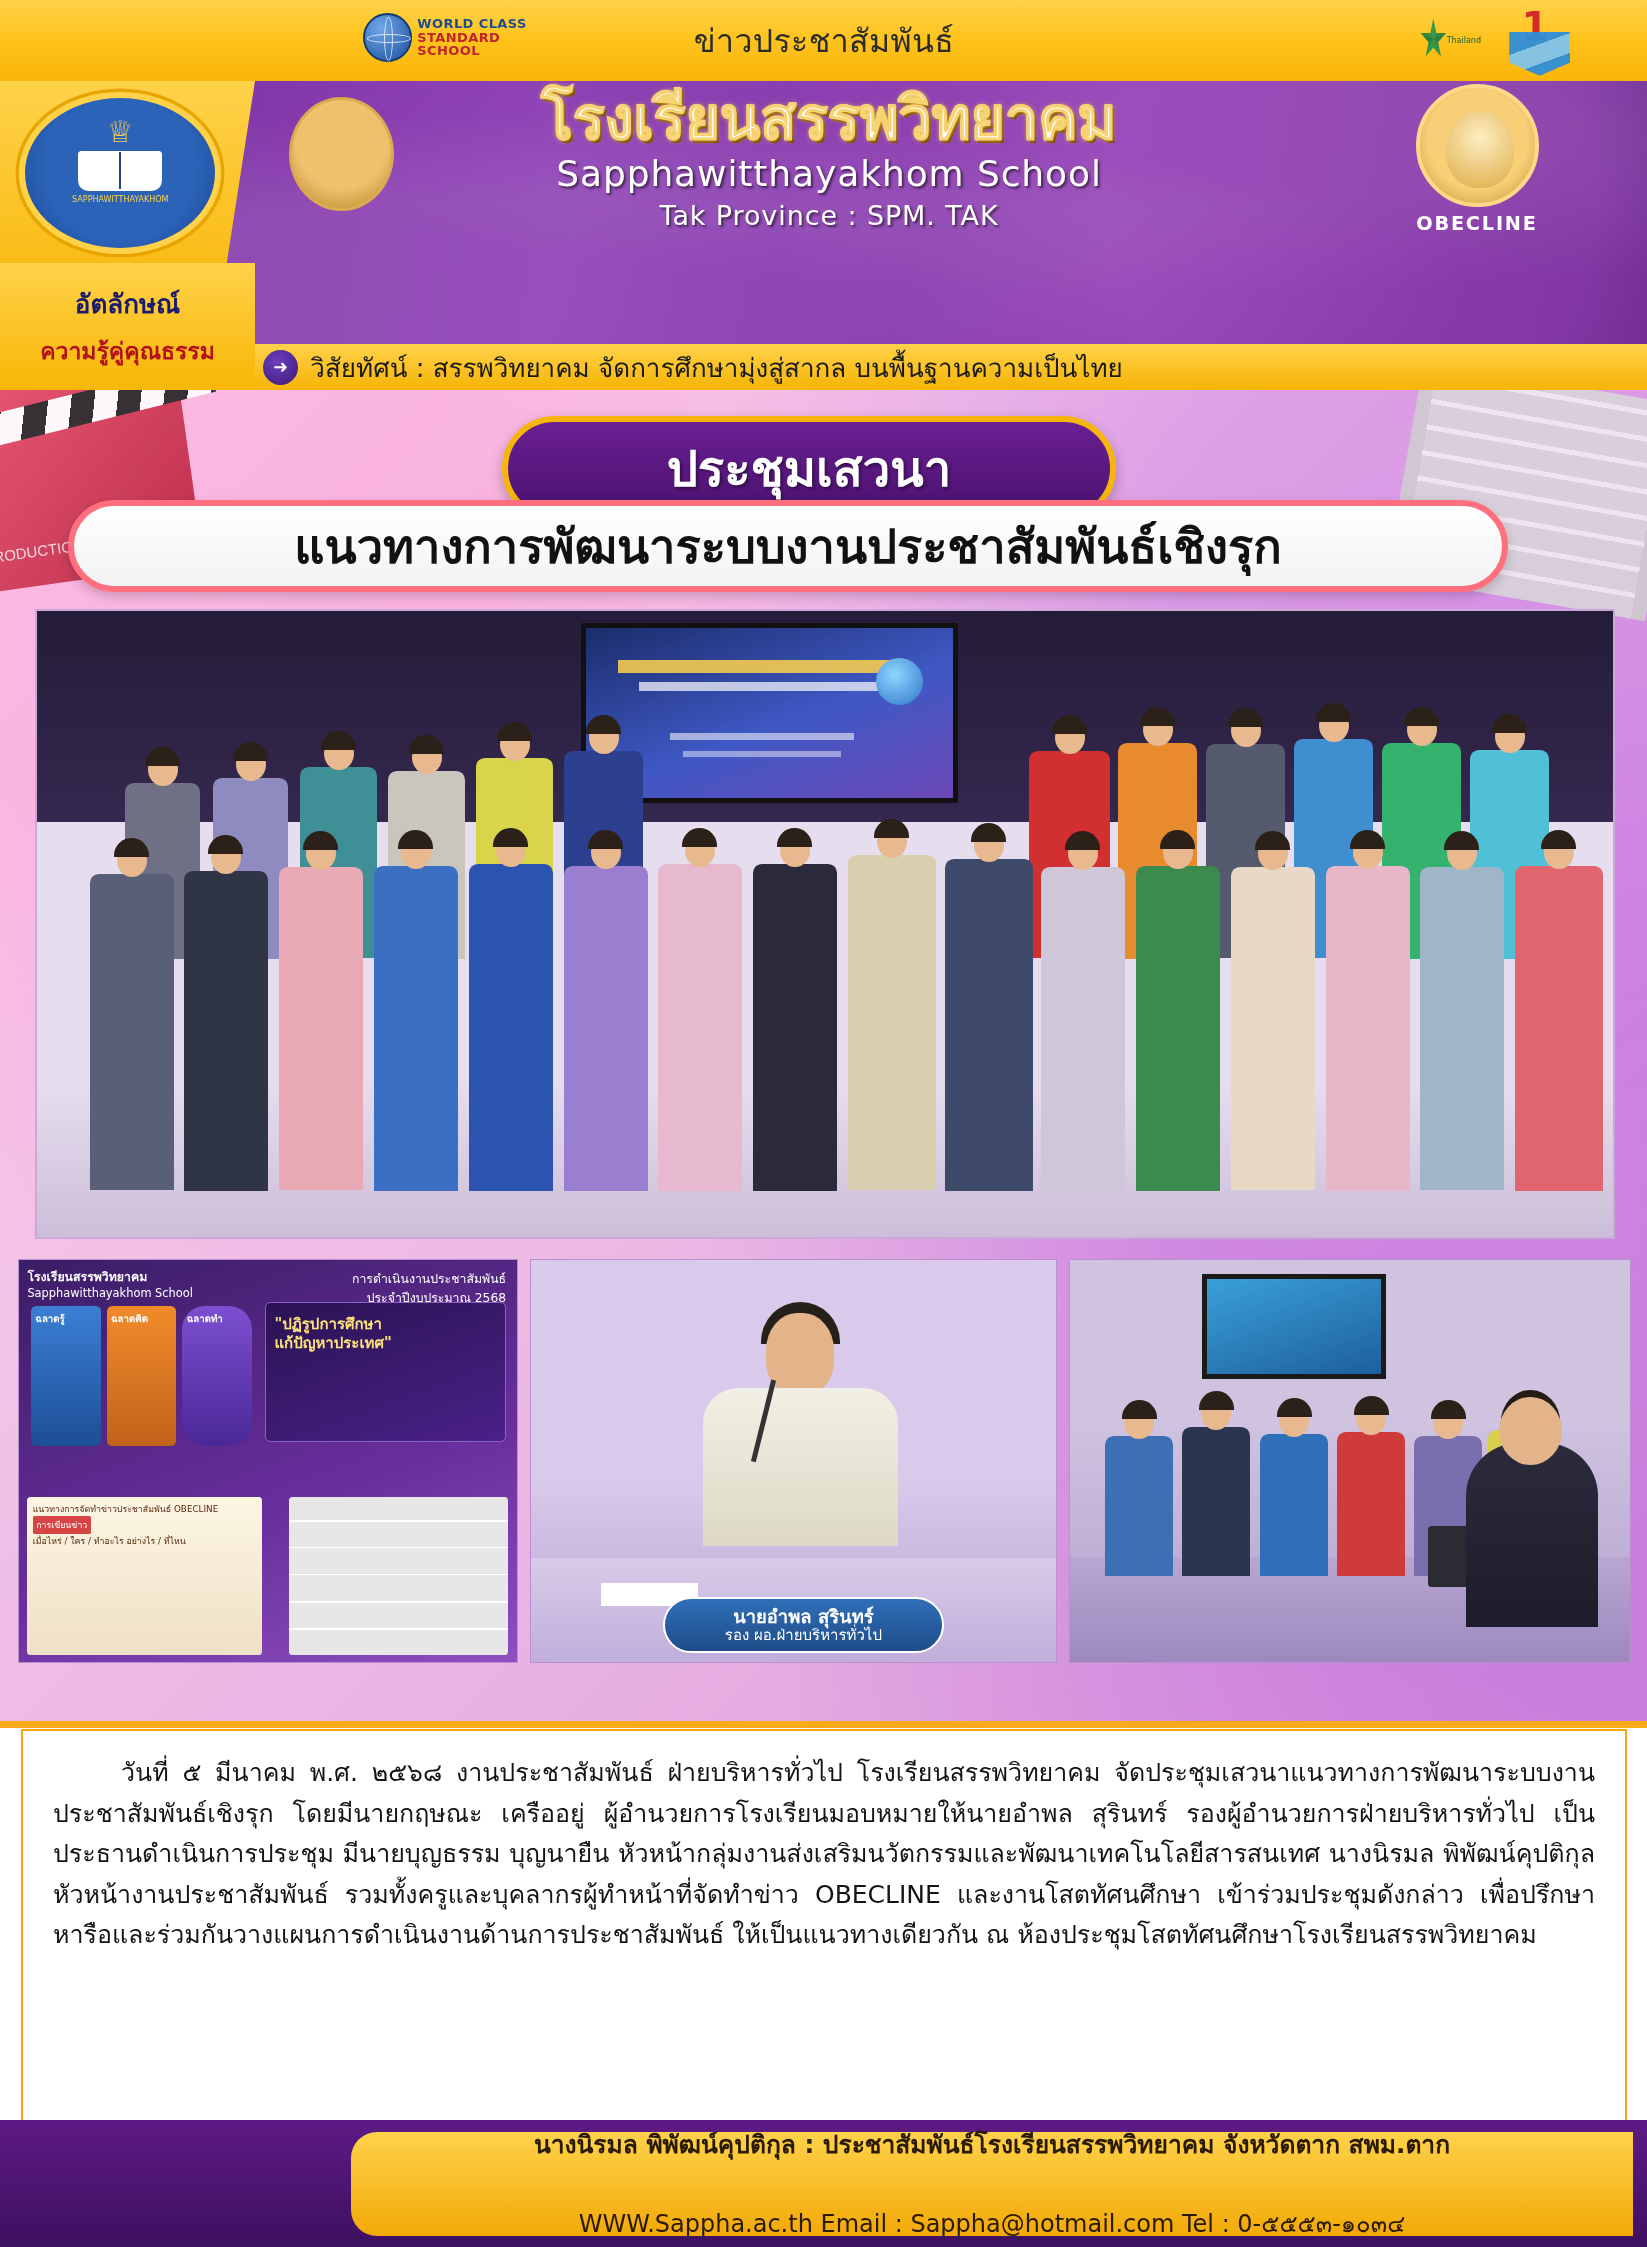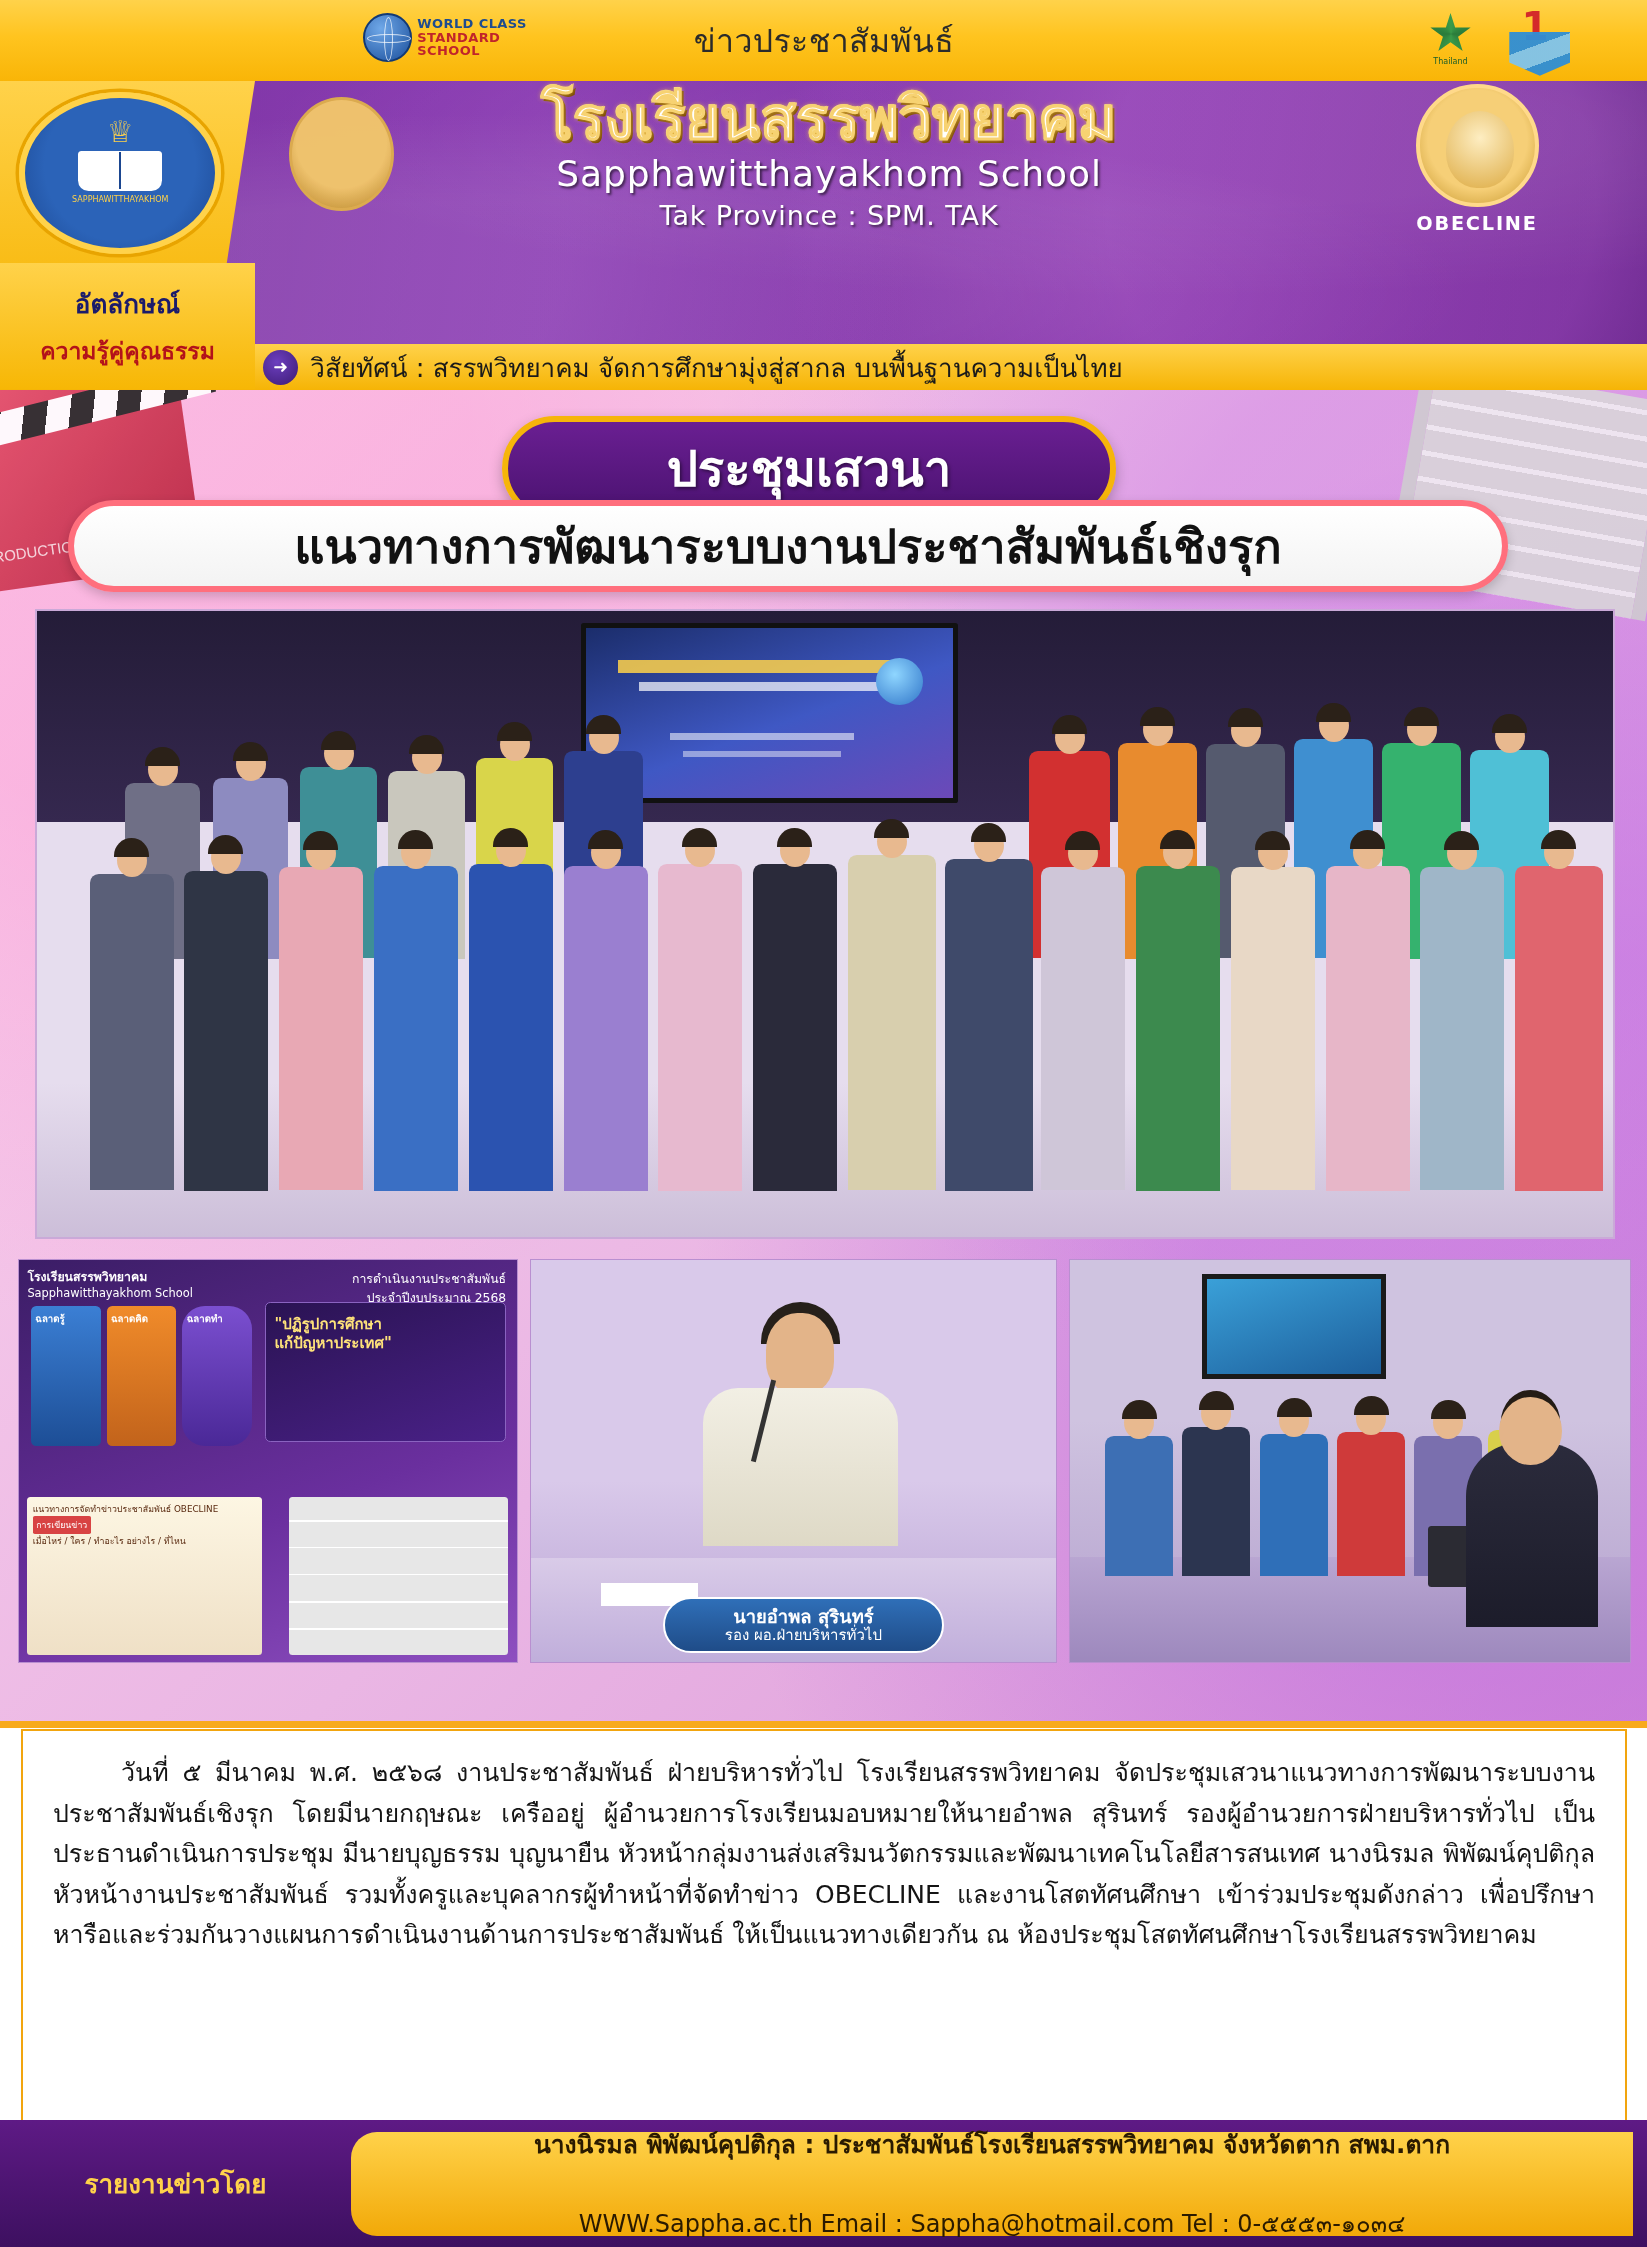--- a/index.html
+++ b/index.html
@@ -40,21 +40,21 @@
   }
   .globe-circle:before { left: 19.3px; top: 1.8px; width: 7px; height: 42px; }
   .globe-circle:after { left: 1.8px; top: 19.3px; width: 42px; height: 7px; }
   .wcs {
     display:flex; flex-direction: column; line-height: 1.05;
   }
   .wcs .l1 { font-size: 13px; font-weight: bold; color:#1e4c8f; letter-spacing:0.4px;}
   .wcs .l2 { font-size: 13px; font-weight: bold; color:#c0252b; letter-spacing:0.4px;}
   .thai-logo {
     position: absolute; right: 167px; top: 5.3px; width: 61px; height: 68px;
-    display: flex; flex-direction: column; align-items: center; justify-content: center;
+    display: flex; flex-direction: row; align-items: center; justify-content: center;
   }
   .thai-logo .star {
     width: 42px; height: 42px;
     background: conic-gradient(from 0deg, #3a9b4a, #2a7b3a, #3a9b4a, #2a7b3a, #3a9b4a);
     clip-path: polygon(50% 0%, 61% 35%, 98% 35%, 68% 57%, 79% 91%, 50% 70%, 21% 91%, 32% 57%, 2% 35%, 39% 35%);
   }
   .thai-logo .cap { font-size: 8px; color:#1a5d2a; margin-top:1.8px;}
   .one-badge {
     position: absolute; right: 67px; top: 1.8px; width: 84px; height: 75px;
   }
@@ -608,23 +608,20 @@
     </div>
   </div>
 
   <div class="article">
     <div class="article-inner">
       <p>วันที่ ๕ มีนาคม พ.ศ. ๒๕๖๘ งานประชาสัมพันธ์ ฝ่ายบริหารทั่วไป โรงเรียนสรรพวิทยาคม จัดประชุมเสวนาแนวทางการพัฒนาระบบงานประชาสัมพันธ์เชิงรุก โดยมีนายกฤษณะ เครืออยู่ ผู้อำนวยการโรงเรียนมอบหมายให้นายอำพล สุรินทร์ รองผู้อำนวยการฝ่ายบริหารทั่วไป เป็นประธานดำเนินการประชุม มีนายบุญธรรม บุญนายืน หัวหน้ากลุ่มงานส่งเสริมนวัตกรรมและพัฒนาเทคโนโลยีสารสนเทศ นางนิรมล พิพัฒน์คุปติกุล หัวหน้างานประชาสัมพันธ์ รวมทั้งครูและบุคลากรผู้ทำหน้าที่จัดทำข่าว OBECLINE และงานโสตทัศนศึกษา เข้าร่วมประชุมดังกล่าว เพื่อปรึกษาหารือและร่วมกันวางแผนการดำเนินงานด้านการประชาสัมพันธ์ ให้เป็นแนวทางเดียวกัน ณ ห้องประชุมโสตทัศนศึกษาโรงเรียนสรรพวิทยาคม</p>
     </div>
   </div>
 
   <div class="footer">
-    <div class="footer-left">
-      <span>รายงานข่าวโดย</span>
-    </div>
     <div class="footer-right">
       <div class="f1">นางนิรมล พิพัฒน์คุปติกุล : ประชาสัมพันธ์โรงเรียนสรรพวิทยาคม จังหวัดตาก สพม.ตาก</div>
       <div class="f2">WWW.Sappha.ac.th  Email : Sappha@hotmail.com  Tel : 0-๕๕๕๓-๑๐๓๔</div>
     </div>
   </div>
 
 </div>
 
 
 </body></html>

